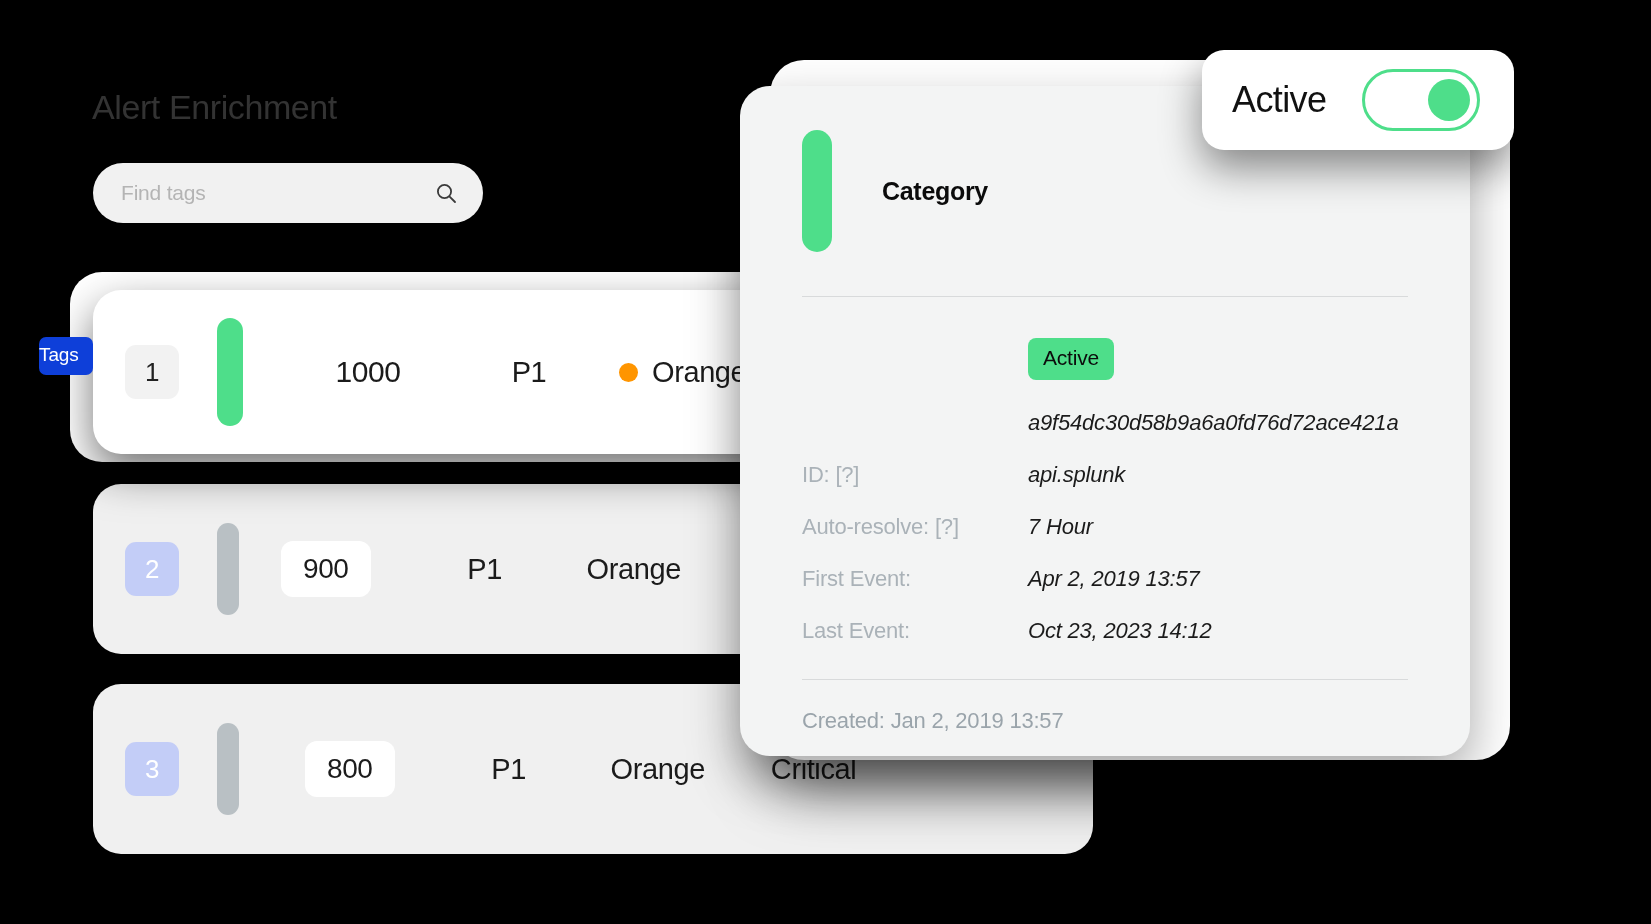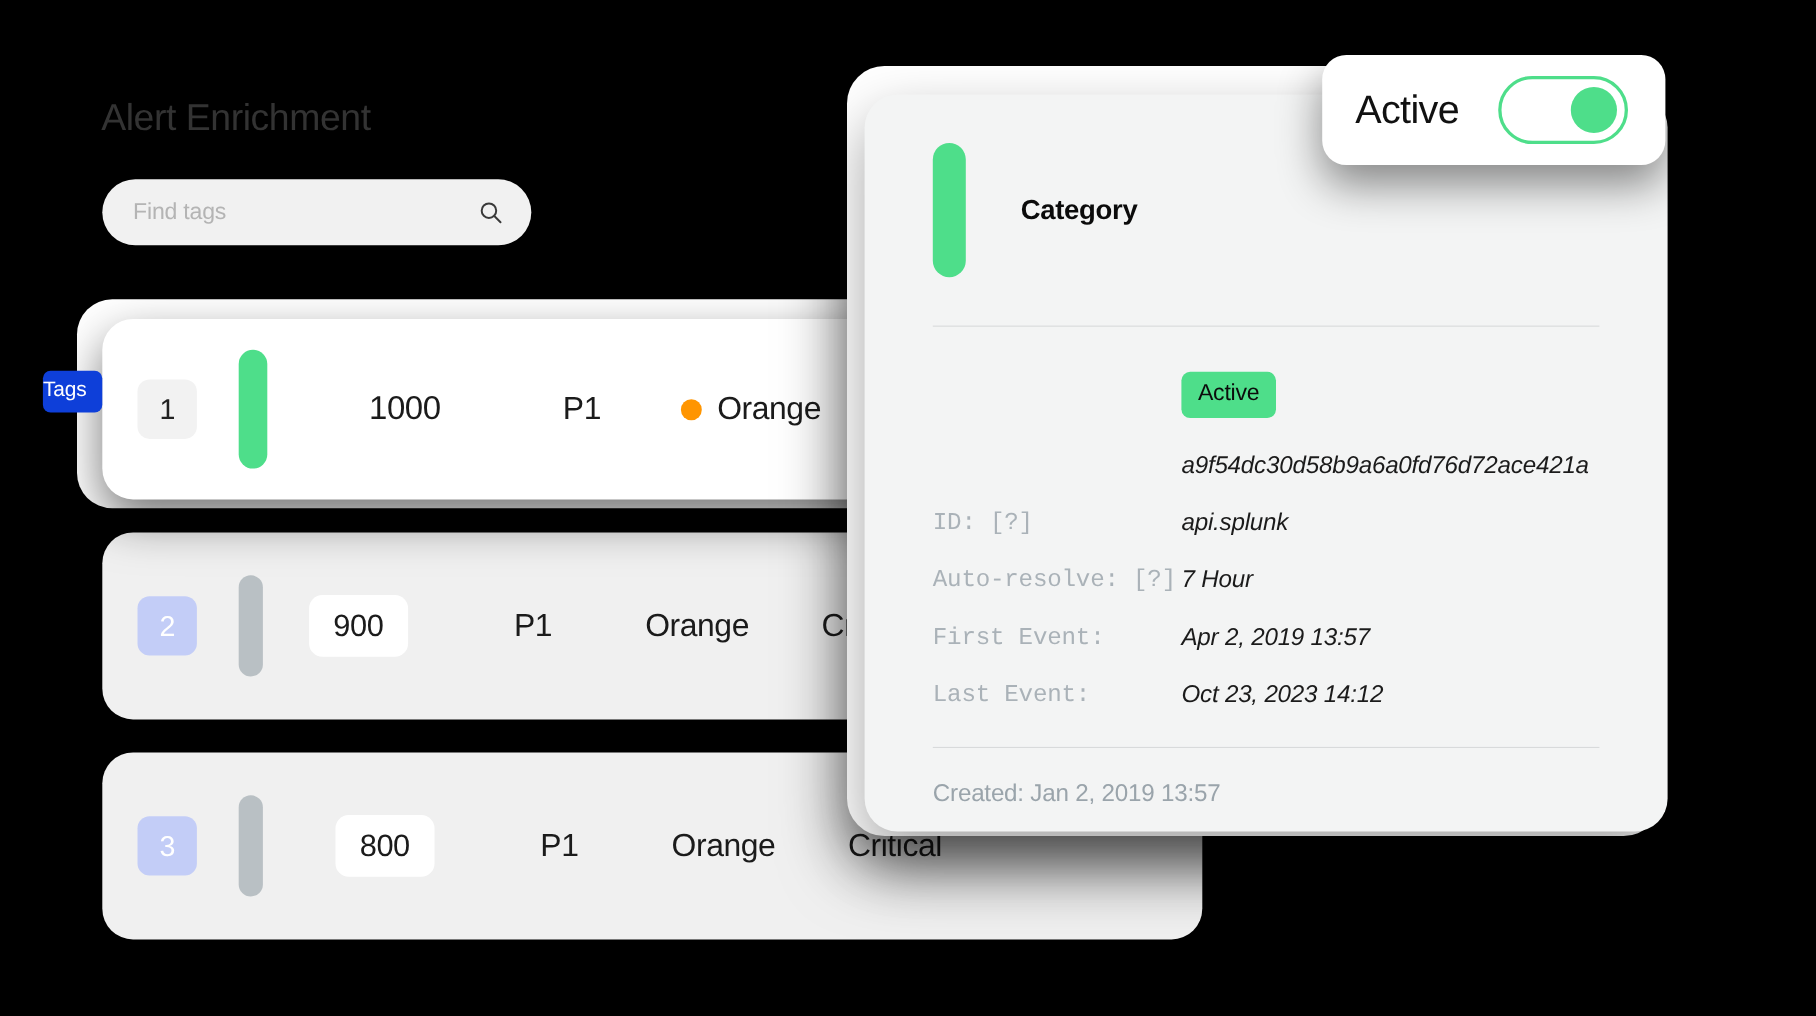--- a/index.html
+++ b/index.html
@@ -163,21 +163,21 @@
     top: 60px;
     width: 740px;
     height: 700px;
     background: #ffffff;
     border-radius: 34px;
     box-shadow: 0 26px 60px rgba(0,0,0,0.6);
     z-index: 10;
   }
   .panel {
     position: absolute;
-    left: 786px;
+    left: 740px;
     top: 86px;
     width: 730px;
     height: 670px;
     background: #f3f4f4;
     border-radius: 30px;
     box-shadow: 0 22px 52px rgba(0,0,0,0.35);
     z-index: 11;
     overflow: hidden;
   }
   .panel-header {
@@ -214,21 +214,20 @@
     align-items: center;
     min-height: 52px;
     margin-bottom: 0;
   }
   .field-label {
     width: 226px;
     flex: 0 0 226px;
     font-size: 22px;
     color: #aab2b8;
     letter-spacing: -0.2px;
-    font-family: Liberation Mono, monospace;
   }
   .field-value {
     font-size: 22px;
     color: #1b1b1b;
     letter-spacing: -0.2px;
     white-space: nowrap;
     font-style: italic;
   }
   .status-badge {
     display: inline-block;

